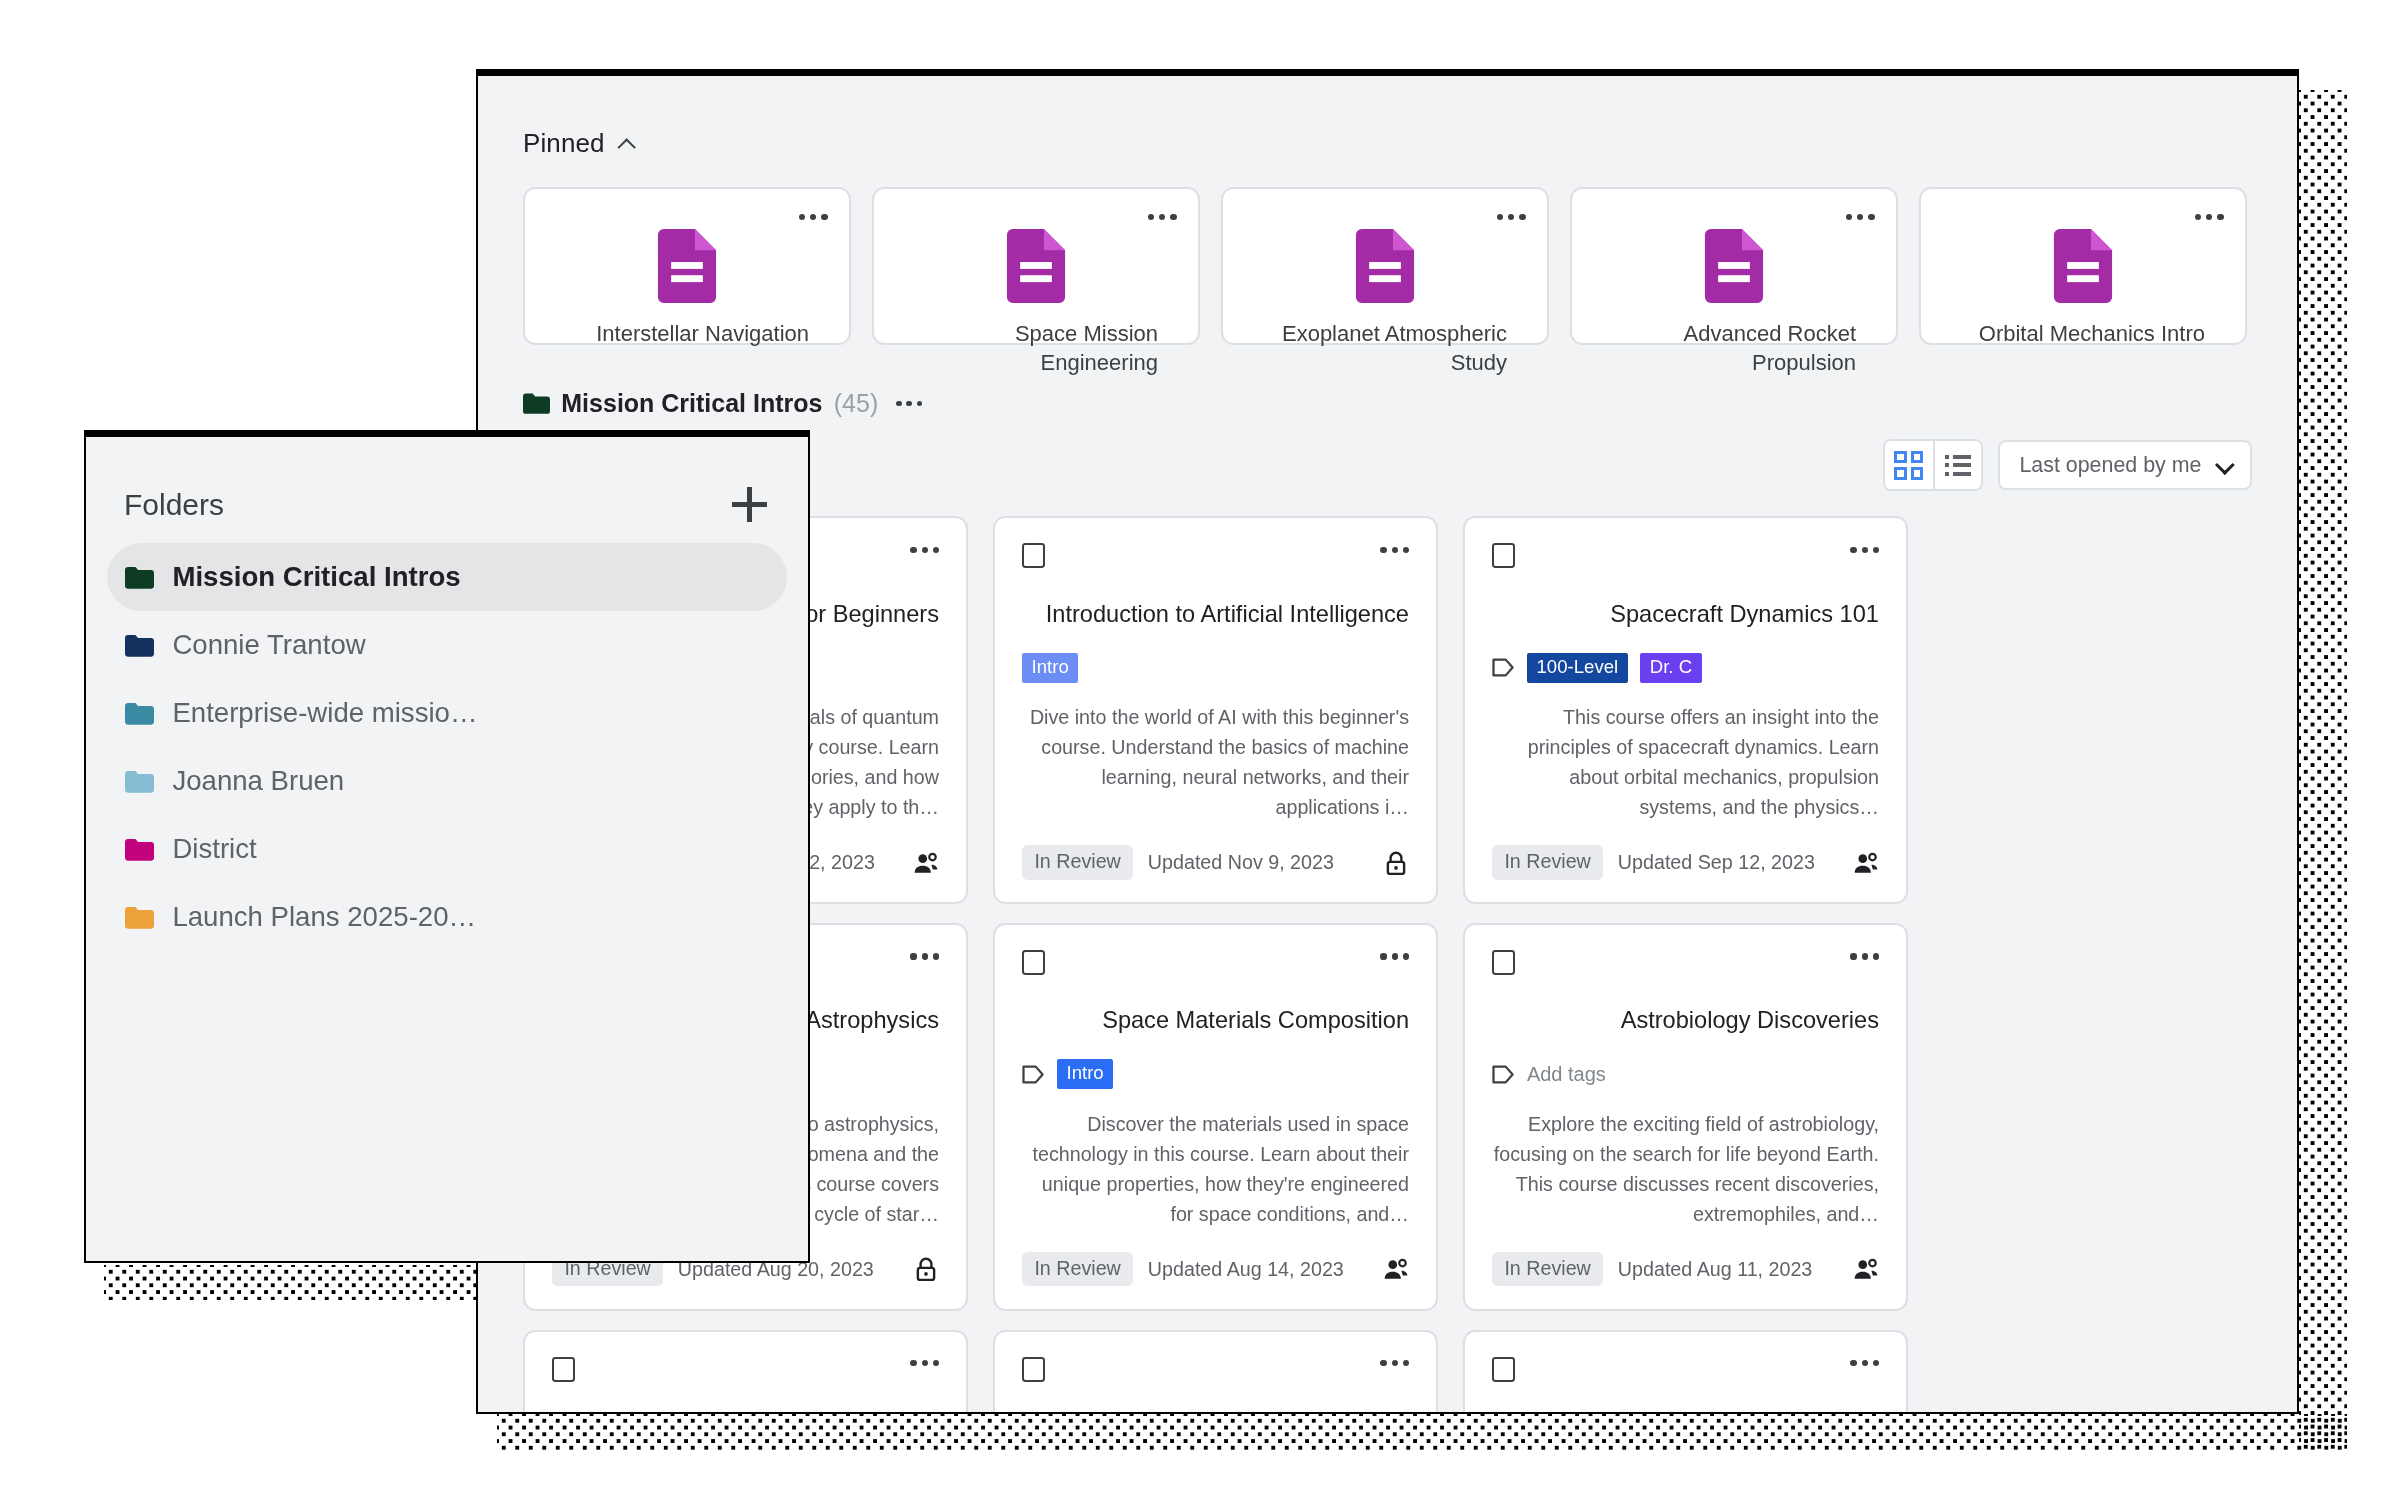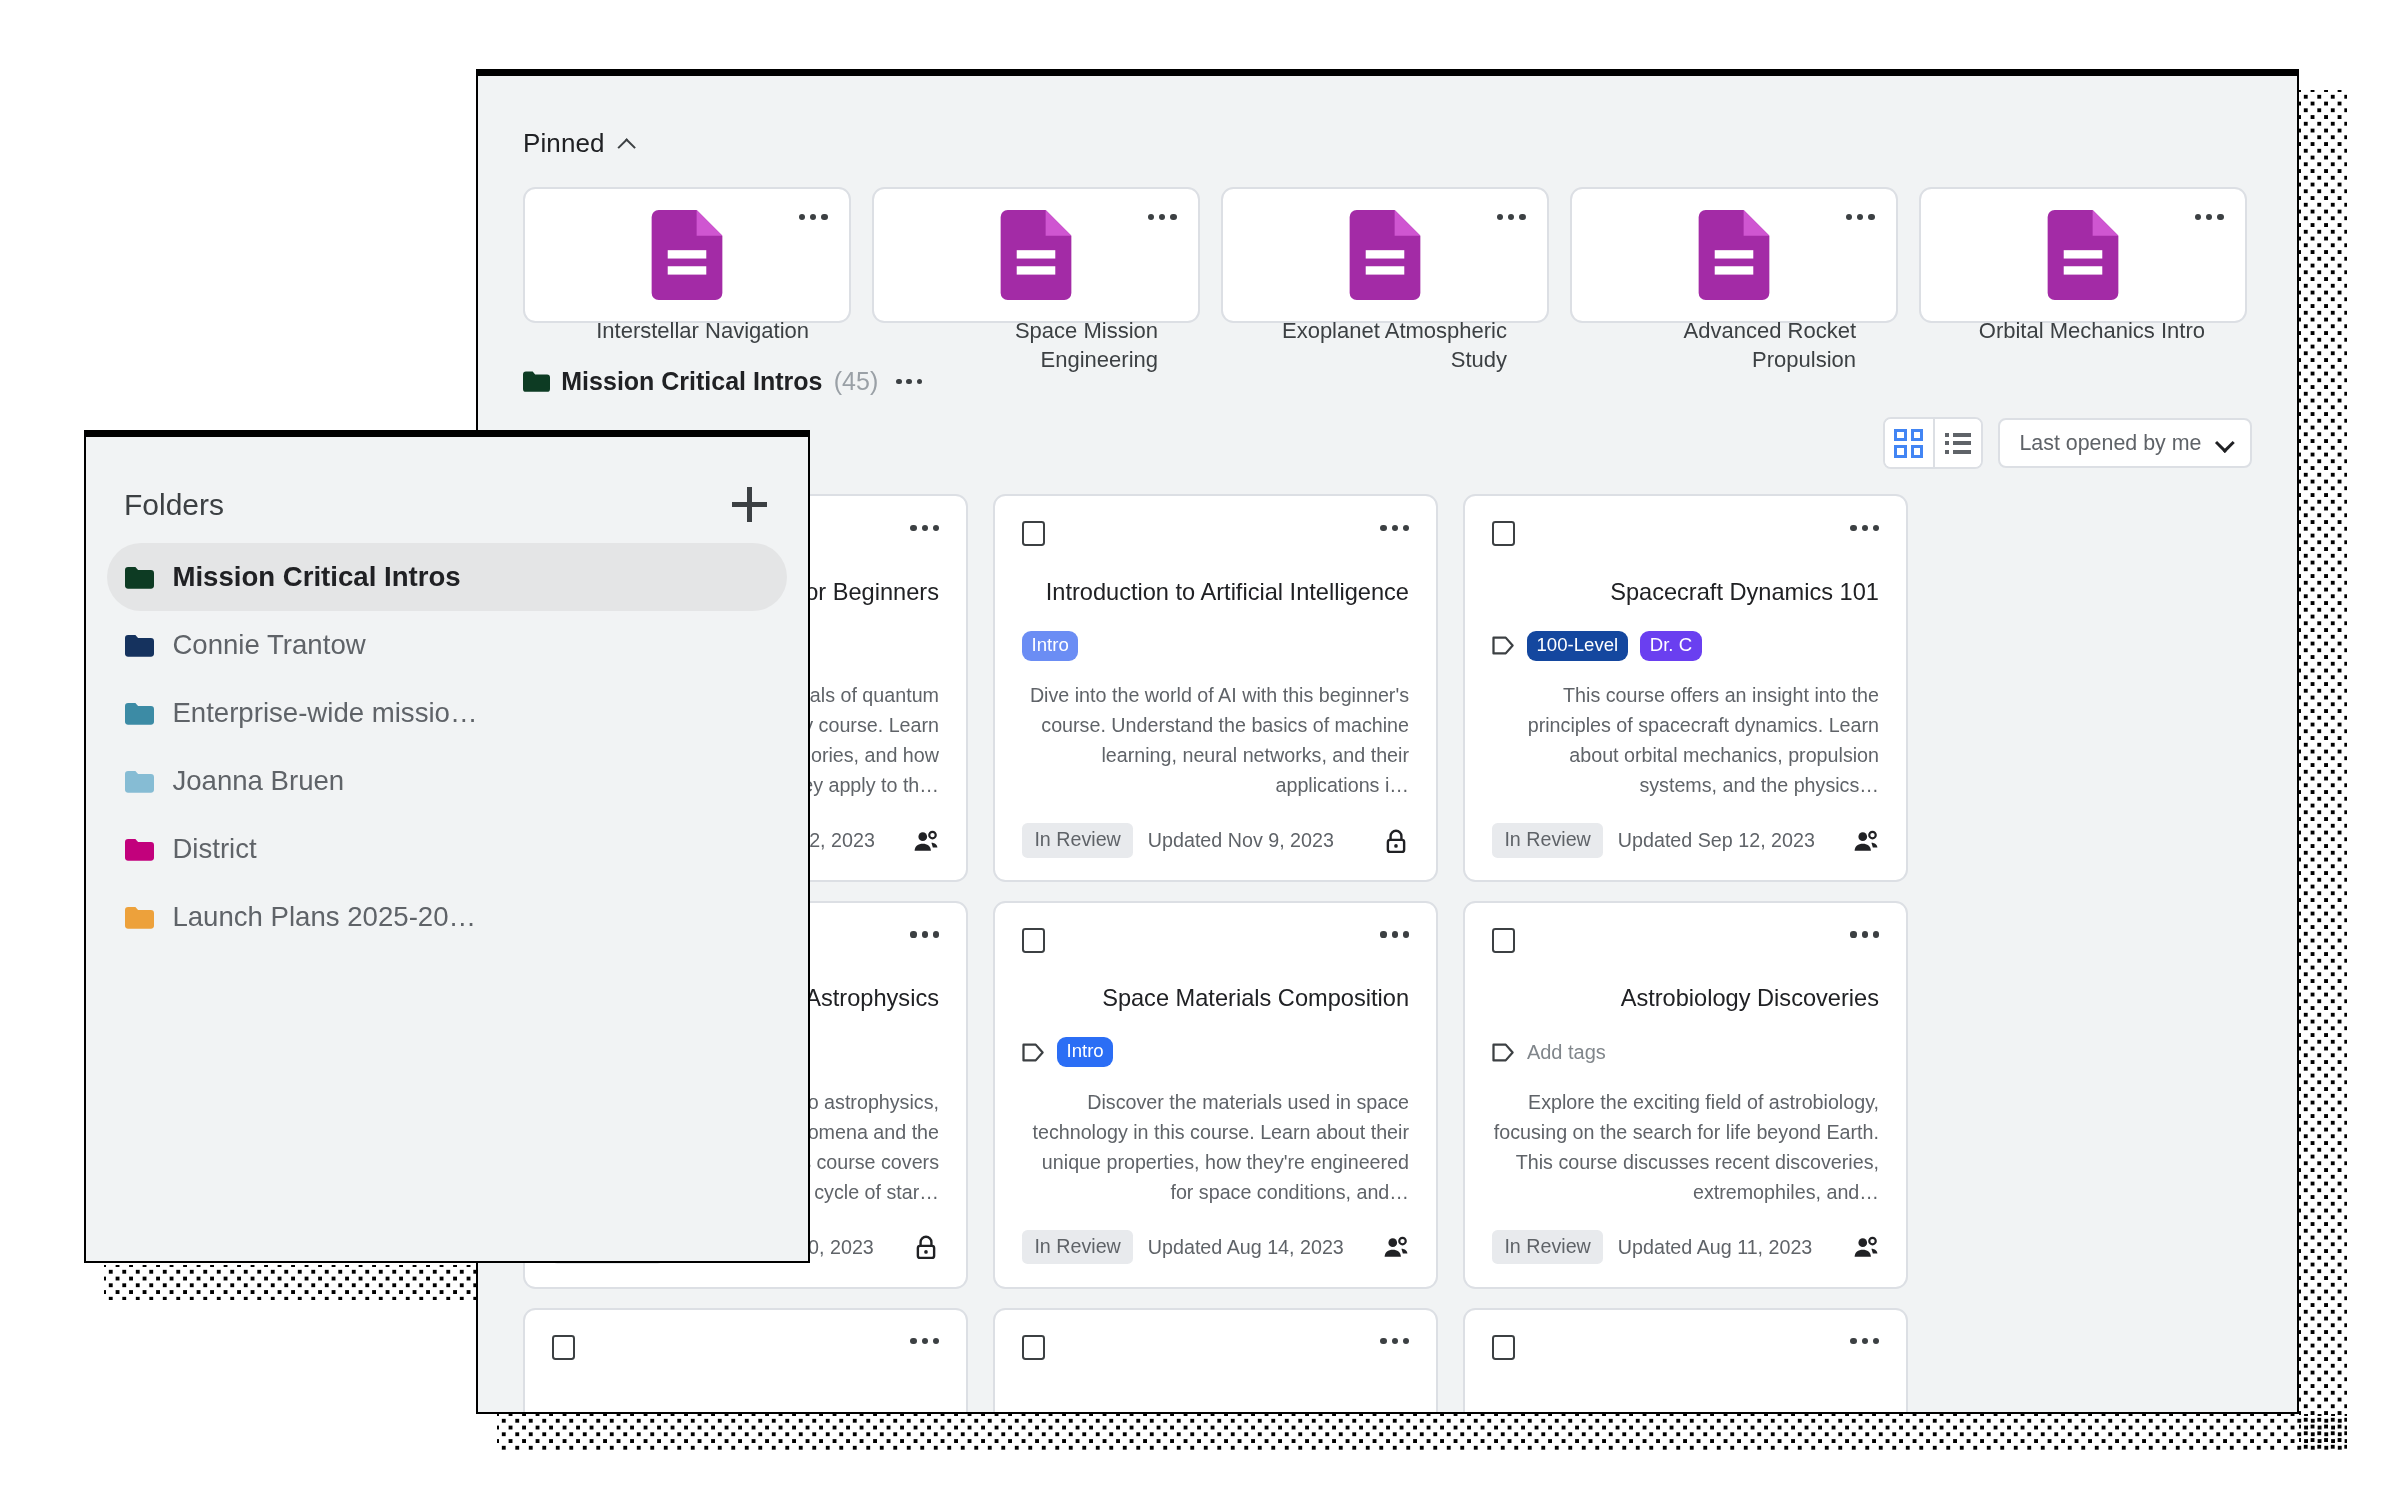--- a/index.html
+++ b/index.html
@@ -54,26 +54,26 @@
     width: 11.3px; height: 11.3px;
     border-left: 2.8px solid #3c4043; border-top: 2.8px solid #3c4043;
     transform: rotate(45deg);
   }
 
   .pinned-row {
     display: flex; gap: 21px;
     margin: 28px 0 0 45px;
   }
   .pin-card {
-    width: 328px; height: 136px;
+    width: 328px; height: 158px;
     background: #fff;
     border: 2.3px solid #dcdfe4;
     border-radius: 12.4px;
     position: relative;
-    padding: 21px 25px;
+    padding: 40px 25px;
     cursor: pointer;
   }
   .pin-kebab {
     position: absolute; right: 21.4px; top: 25px;
     display: flex; gap: 5px; cursor: pointer;
   }
   .pin-kebab i { width: 6.2px; height: 6.2px; border-radius: 50%; background: #3c4043; display: block; }
 
   .doc-icon { width: 23.6px; height: 29px; position: relative; }
   .doc-icon svg { width: 100%; height: 100%; display: block; }
@@ -166,21 +166,21 @@
 
   .card-title {
     margin-top: 31.5px;
     font-size: 23.6px; color: #202124; line-height: 1.25; font-weight: 400;
   }
   .tag-row { margin-top: 22.5px; display: flex; align-items: center; gap: 12.4px; min-height: 31.5px; }
   .tag-icon { width: 22.5px; height: 19px; flex: none; }
   .tag-icon svg { width: 100%; height: 100%; display: block; }
   .addtags { font-size: 20px; color: #80868b; }
   .chip {
-    border-radius: 9px; padding: 3.9px 9.6px 5.6px 9.6px;
+    border-radius: 2px; padding: 3.9px 9.6px 5.6px 9.6px;
     font-size: 18.6px; color: #fff; white-space: nowrap; line-height: 1.1;
   }
   .card-desc {
     margin-top: 20px;
     font-size: 19.7px; color: #5f6368; line-height: 1.52;
     overflow: hidden;
   }
   .card-foot {
     margin-top: auto;
     display: flex; align-items: center; gap: 14.6px;

